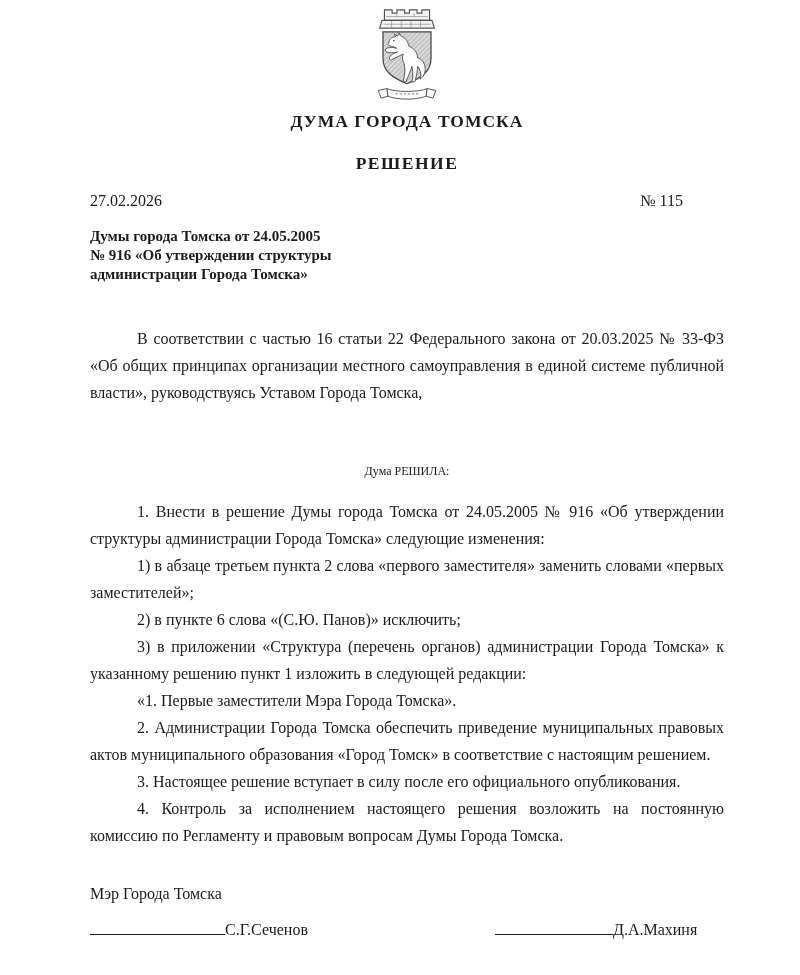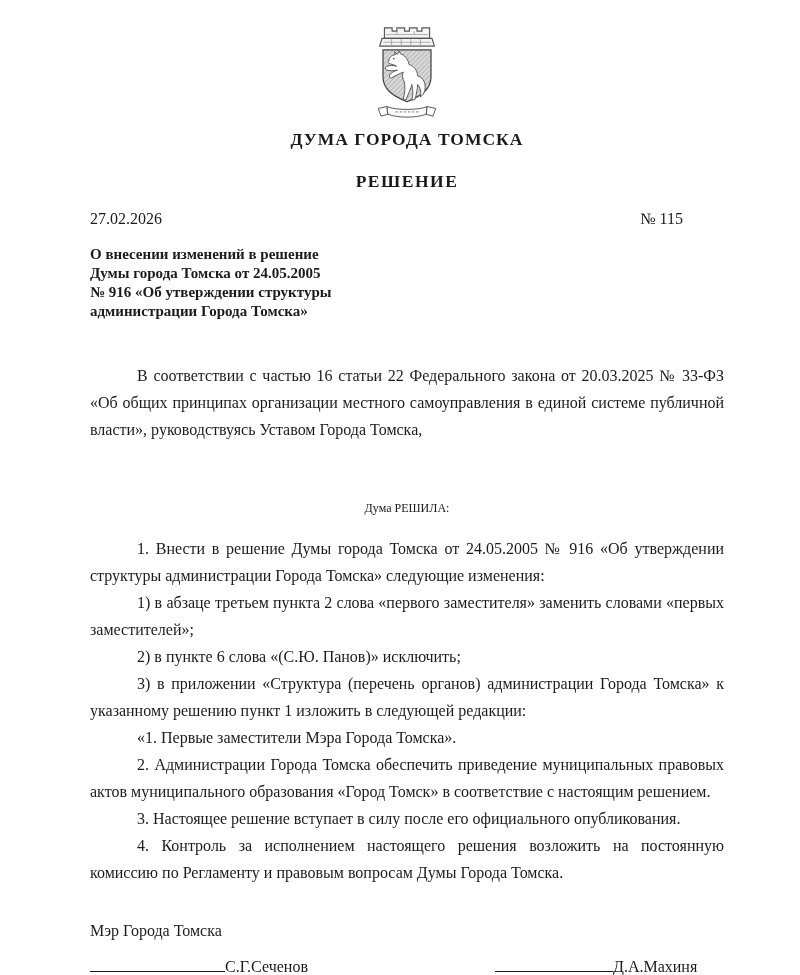--- a/index.html
+++ b/index.html
@@ -1,21 +1,21 @@
 <!DOCTYPE html>
 <html><head>
 <meta charset="utf-8">
 <style>
   html, body { margin: 0; padding: 0; background: #ffffff; }
   .page {
     position: relative;
     width: 800px;
     height: 975px;
     box-sizing: border-box;
-    padding: 18px 76px 0 90px;
+    padding: 0 76px 0 90px;
     background: #ffffff;
     color: #1b1b1b;
     font-family: "Liberation Serif", "DejaVu Serif", serif;
     overflow: hidden;
   }
   .crest {
     display: block;
     margin: 4px auto 0 auto;
   }
   .org-title {
@@ -112,21 +112,20 @@
   <div class="org-title">ДУМА ГОРОДА ТОМСКА</div>
 
   <div class="doc-type">РЕШЕНИЕ</div>
 
   <div class="date-row">
     <span>27.02.2026</span>
     <span class="doc-num">№ 115</span>
   </div>
 
   <div class="subject">
-    <div>О внесении изменений в решение</div>
     <div>Думы города Томска от 24.05.2005</div>
     <div>№ 916 «Об утверждении структуры</div>
     <div>администрации Города Томска»</div>
   </div>
 
   <p class="body-p preamble">В соответствии с частью 16 статьи 22 Федерального закона от 20.03.2025 № 33-ФЗ «Об общих принципах организации местного самоуправления в единой системе публичной власти», руководствуясь Уставом Города Томска,</p>
 
   <div class="resolved-heading">Дума РЕШИЛА:</div>
 
   <p class="body-p first-item">1. Внести в решение Думы города Томска от 24.05.2005 № 916 «Об утверждении структуры администрации Города Томска» следующие изменения:</p>

